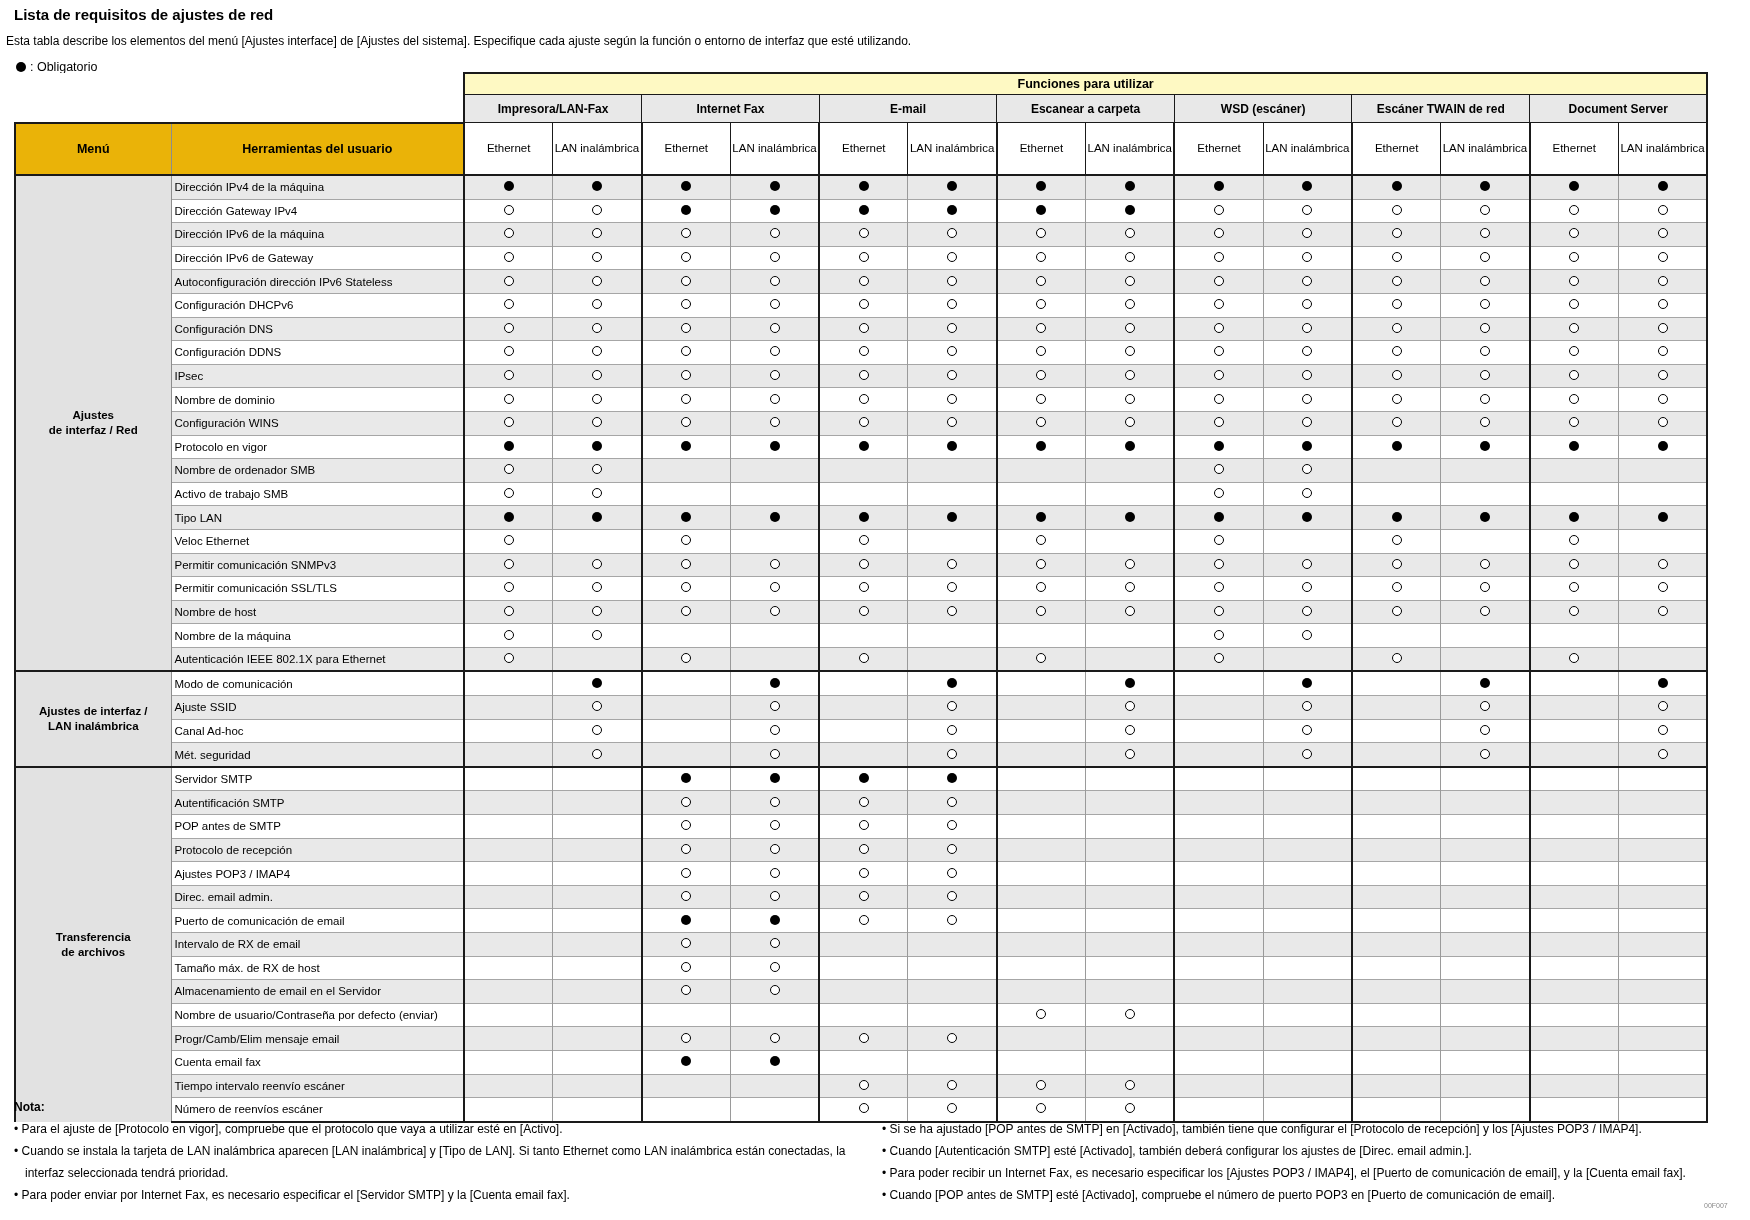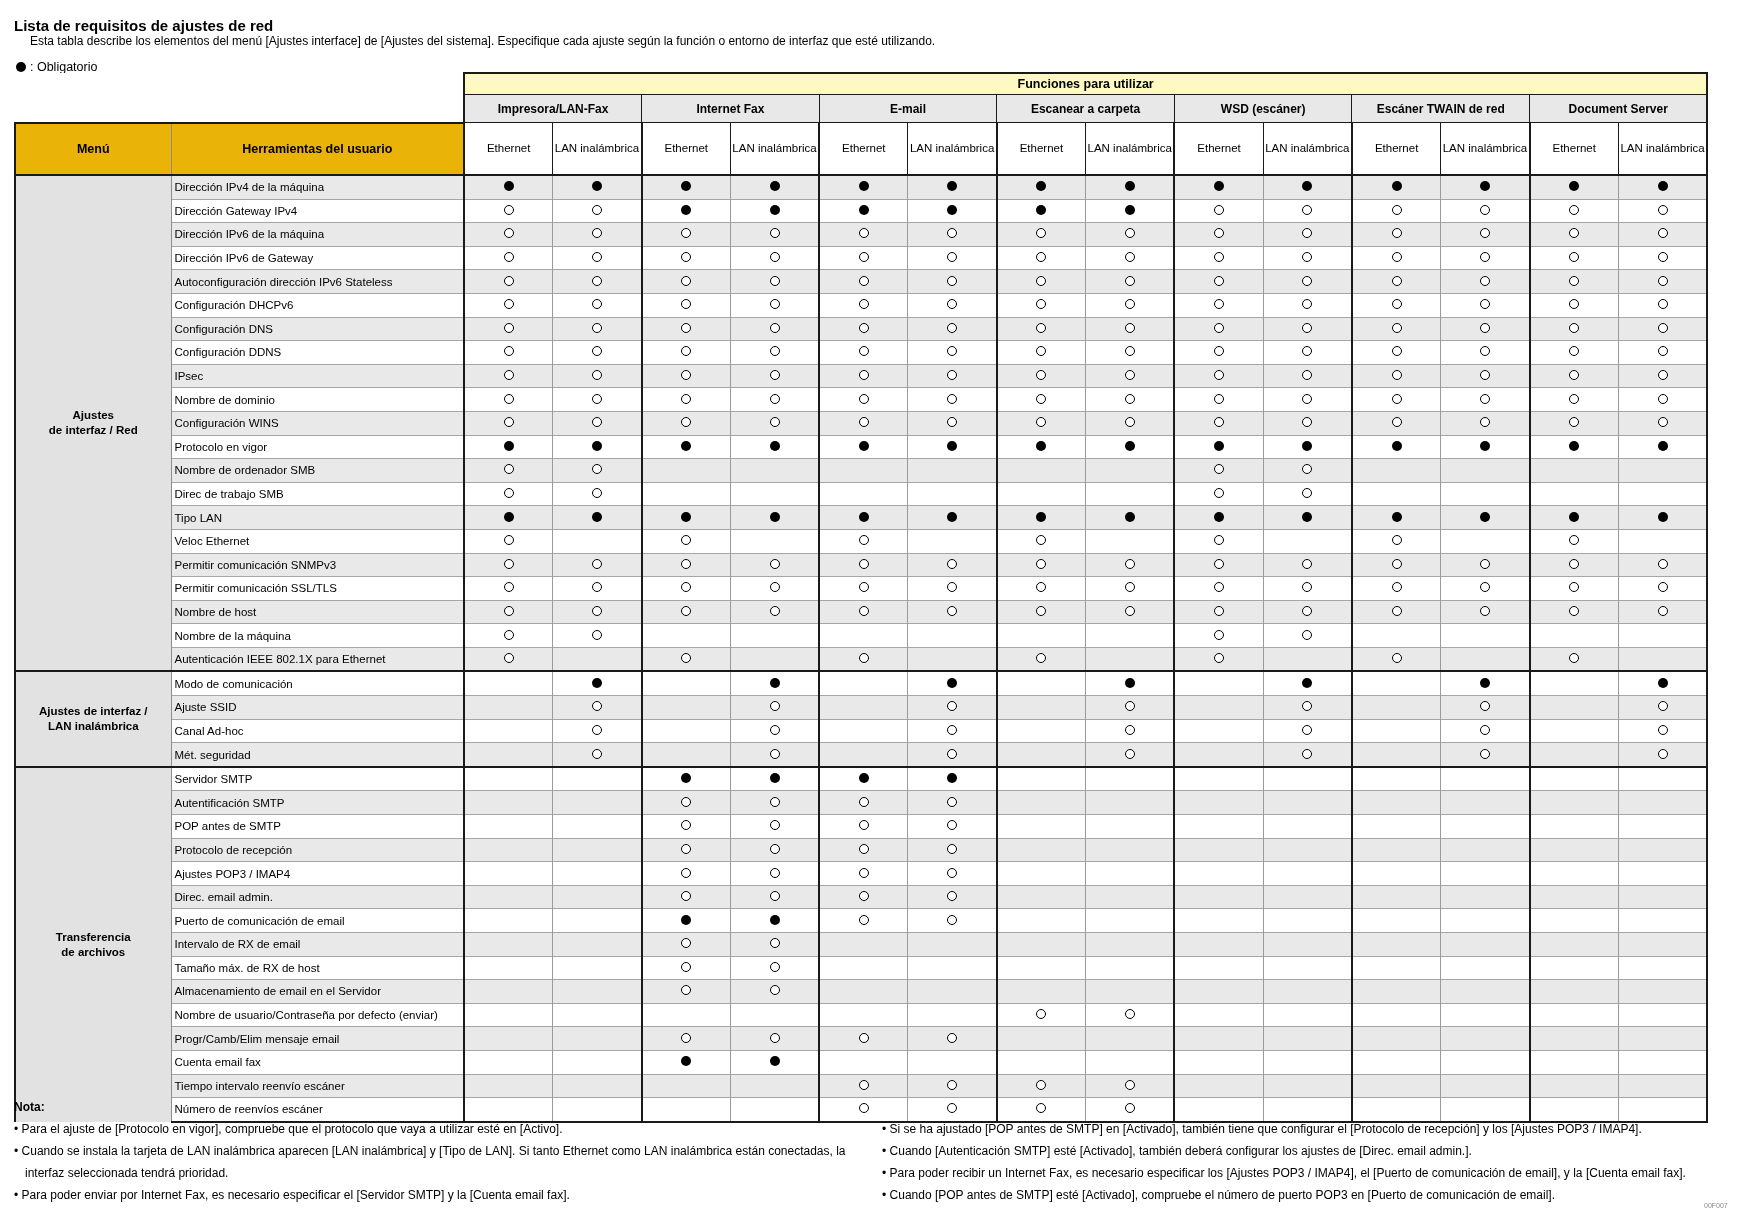--- a/index.html
+++ b/index.html
@@ -1,19 +1,19 @@
 <!DOCTYPE html>
 <html><head>
 <meta charset="utf-8">
 <style>
   html,body{margin:0;padding:0;background:#fff;}
   #page{position:relative;width:1750px;height:1220px;background:#fff;color:#000;
         font-family:"Liberation Sans","DejaVu Sans",sans-serif;overflow:hidden;}
-  #title{position:absolute;left:14px;top:17px;font-size:15px;font-weight:bold;text-align:right;}
-  #intro{position:absolute;left:30px;top:34px;font-size:12px;}
+  #title{position:absolute;left:14px;top:6px;font-size:15px;font-weight:bold;text-align:right;}
+  #intro{position:absolute;left:6px;top:34px;font-size:12px;}
   .legend-line{position:absolute;left:16px;font-size:12.5px;display:flex;align-items:center;gap:4px;}
   #legend-1{top:60px;} #legend-2{top:88px;}
   .dot{display:inline-block;border-radius:50%;}
   .dot.f{width:10px;height:10px;background:#000;}
   .dot.o{width:8px;height:8px;background:#fff;border:1.6px solid #000;}
   table{position:absolute;left:14px;top:72px;width:1692px;border-collapse:collapse;table-layout:fixed;}
   td,th{padding:0;font-weight:normal;}
   td.blank{border:none;background:#fff;}
   td.fn{background:#fef9c3;font-weight:bold;font-size:12.5px;text-align:center;
         border:1px solid #1a1a1a;border-top-width:2px;border-left-width:2px;border-right-width:2px;height:20px;}
@@ -340,21 +340,21 @@
           <td class="data g-start"></td>
           <td class="data g-mid"></td>
           <td class="data g-start"><span class="dot o"></span></td>
           <td class="data g-mid"><span class="dot o"></span></td>
           <td class="data g-start"></td>
           <td class="data g-mid"></td>
           <td class="data g-start"></td>
           <td class="data g-mid g-end"></td>
         </tr>
         <tr class="">
-          <td class="label">Direc de trabajo SMB</td>
+          <td class="label">Activo de trabajo SMB</td>
           <td class="data g-start"><span class="dot o"></span></td>
           <td class="data g-mid"><span class="dot o"></span></td>
           <td class="data g-start"></td>
           <td class="data g-mid"></td>
           <td class="data g-start"></td>
           <td class="data g-mid"></td>
           <td class="data g-start"></td>
           <td class="data g-mid"></td>
           <td class="data g-start"><span class="dot o"></span></td>
           <td class="data g-mid"><span class="dot o"></span></td>

